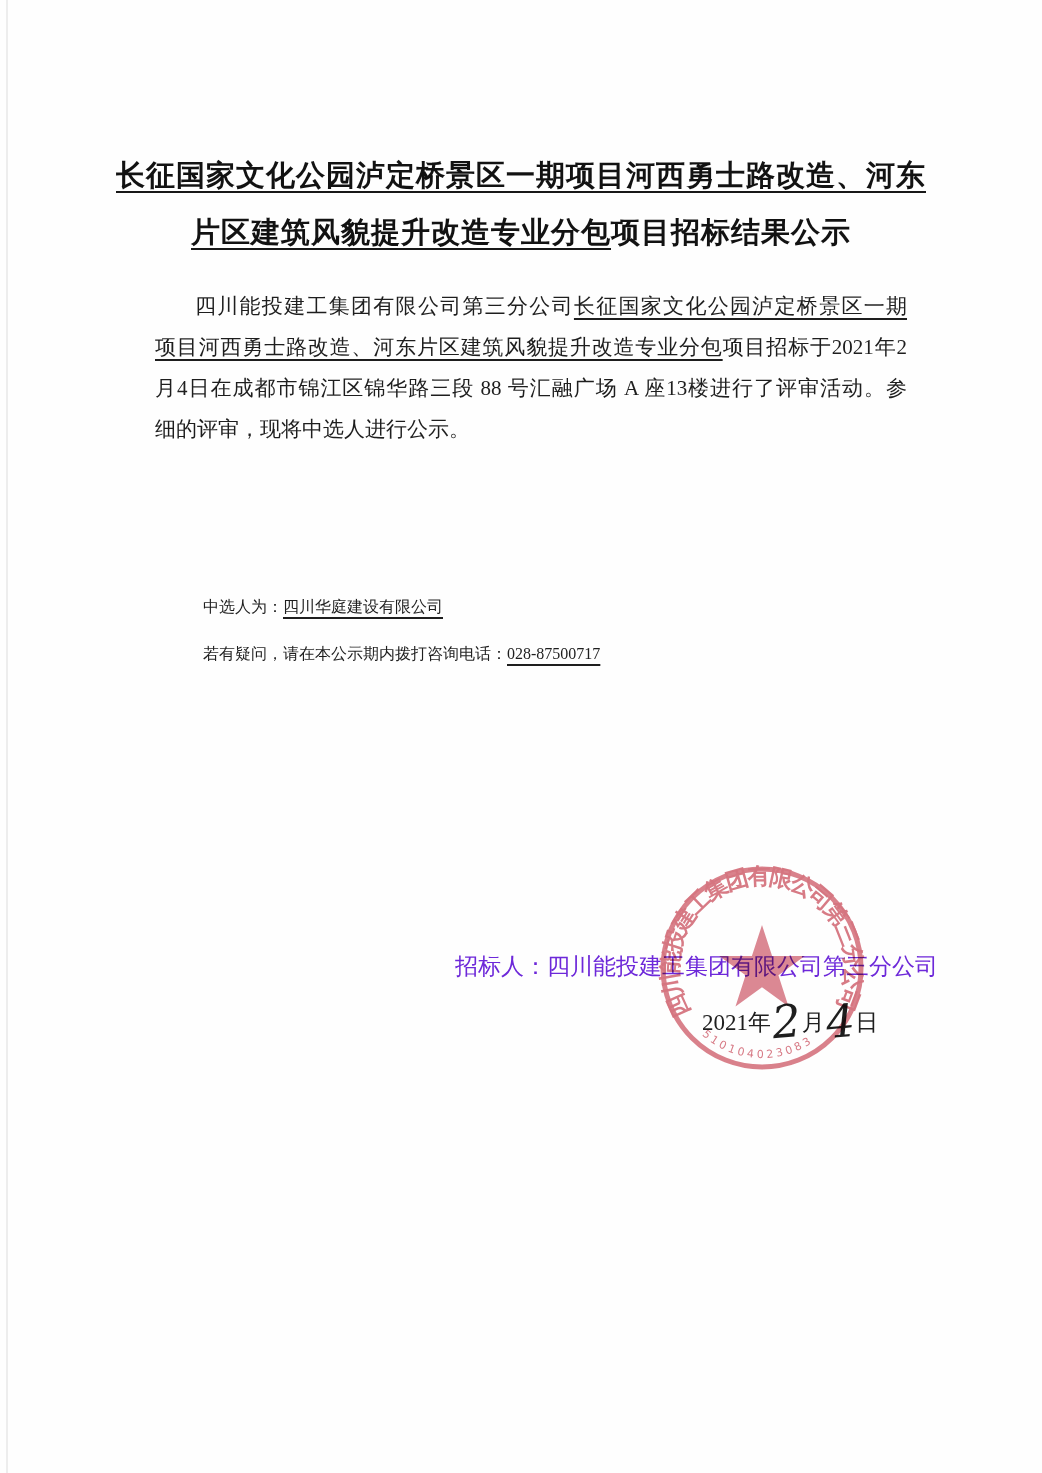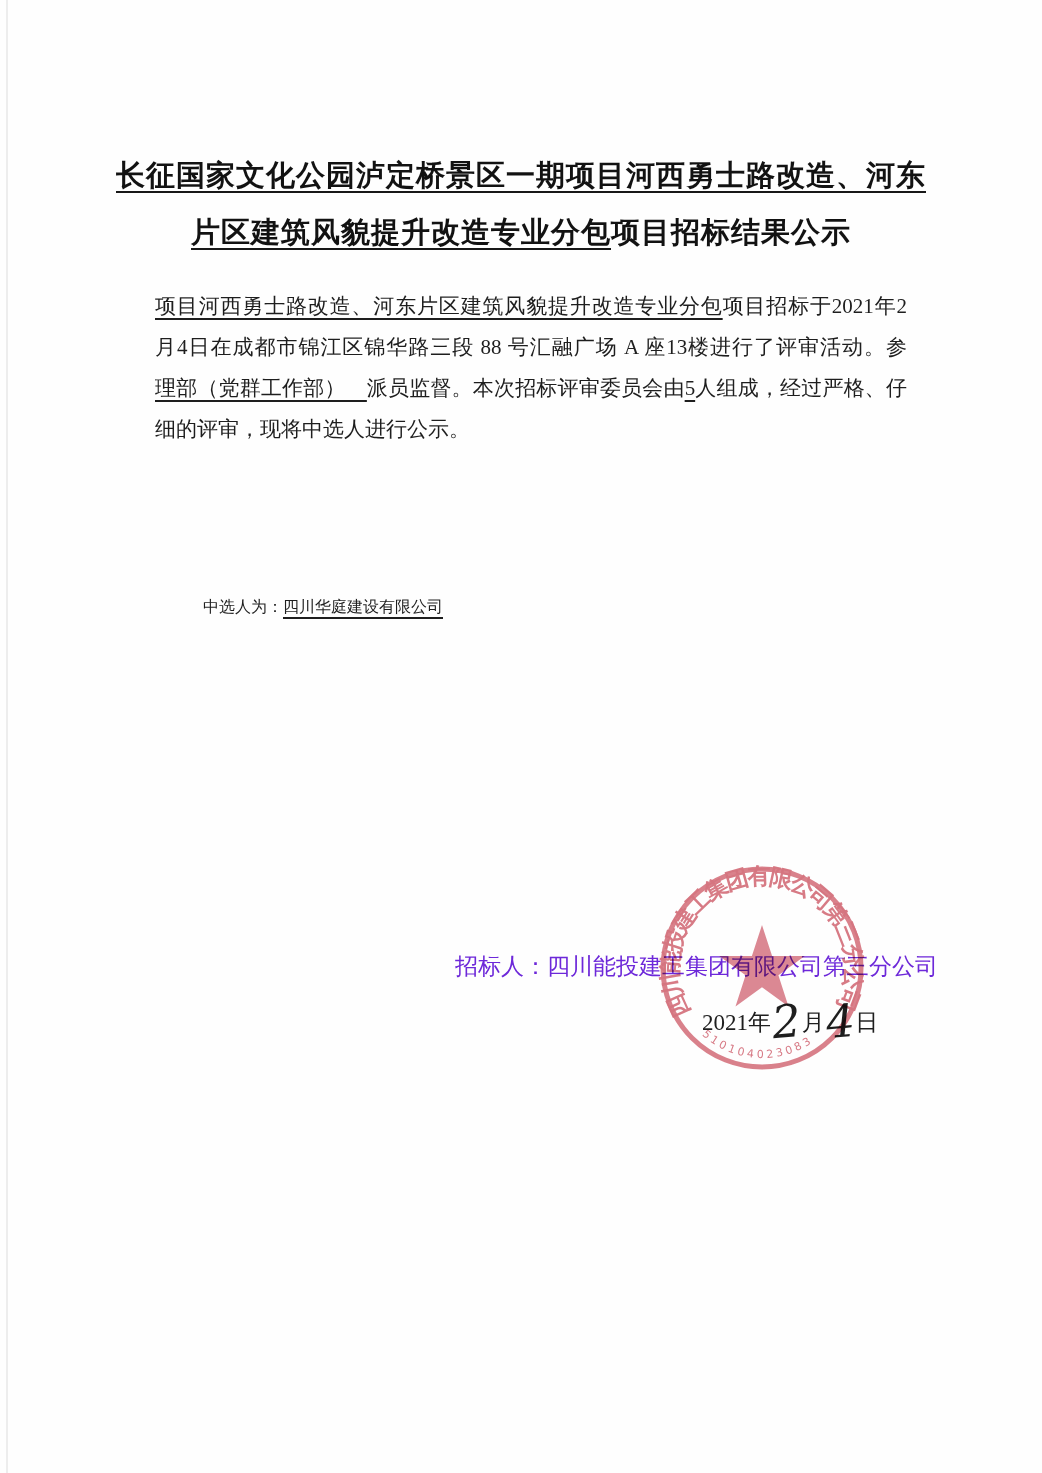--- a/index.html
+++ b/index.html
@@ -102,28 +102,29 @@
 <div class="page">
 
   <div class="scan-edge"></div>
 
   <div class="title">
       <div class="tline"><span class="u">长征国家文化公园泸定桥景区一期项目河西勇士路改造、河东</span></div>
       <div class="tline"><span class="u">片区建筑风貌提升改造专业分包</span><span>项目招标结果公示</span></div>
     </div>
 
   <div class="body-text">
+      <div class="tline just ind"><span>四川能投建工集团有限公司第三分公司</span><span class="u">长征国家文化公园泸定桥景区一期</span></div>
       <div class="tline just"><span class="u">项目河西勇士路改造、河东片区建筑风貌提升改造专业分包</span><span>项目招标于2021年2</span></div>
       <div class="tline just"><span>月4日在成都市锦江区锦华路三段 88 号汇融广场 A 座13楼进行了评审活动。参</span></div>
-      <div class="tline just"><span class="u">理部（党群工作部）　</span><span>派员监督。本次招标评审委员会由</span><span class="u">5</span><span>人组成，经过严格、仔</span></div>
       <div class="tline"><span>细的评审，现将中选人进行公示。</span></div>
     </div>
 
   <div class="details">
       <div class="tline"><span>中选人为：</span><span class="u">四川华庭建设有限公司</span></div>
+      <div class="tline"><span>若有疑问，请在本公示期内拨打咨询电话：</span><span class="u">028-87500717</span></div>
     </div>
 
   <div class="sig-line">招标人：四川能投建工集团有限公司第三分公司</div>
 
   <div class="date-line">
     <span>2021年</span><span class="dg">2</span><span>月</span><span class="dg">4</span><span>日</span>
   </div>
 
   <div class="stamp">
     <svg viewBox="0 0 220 220">

